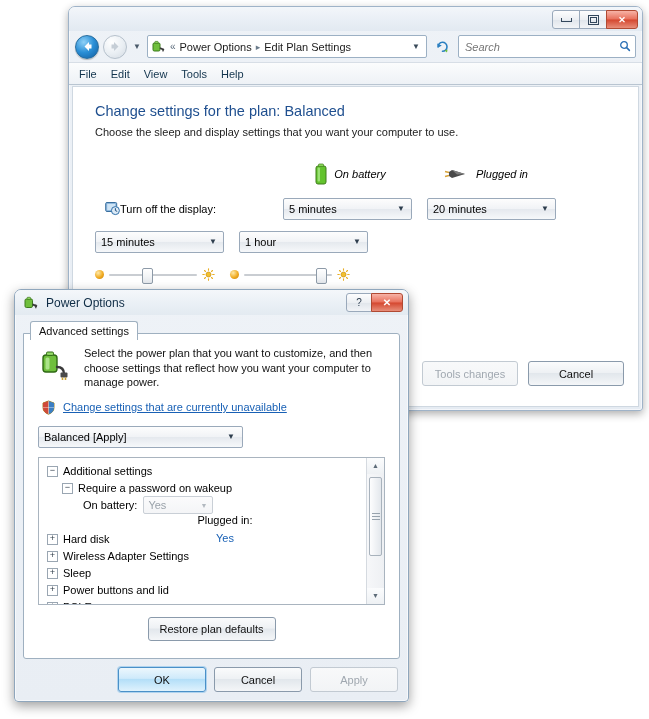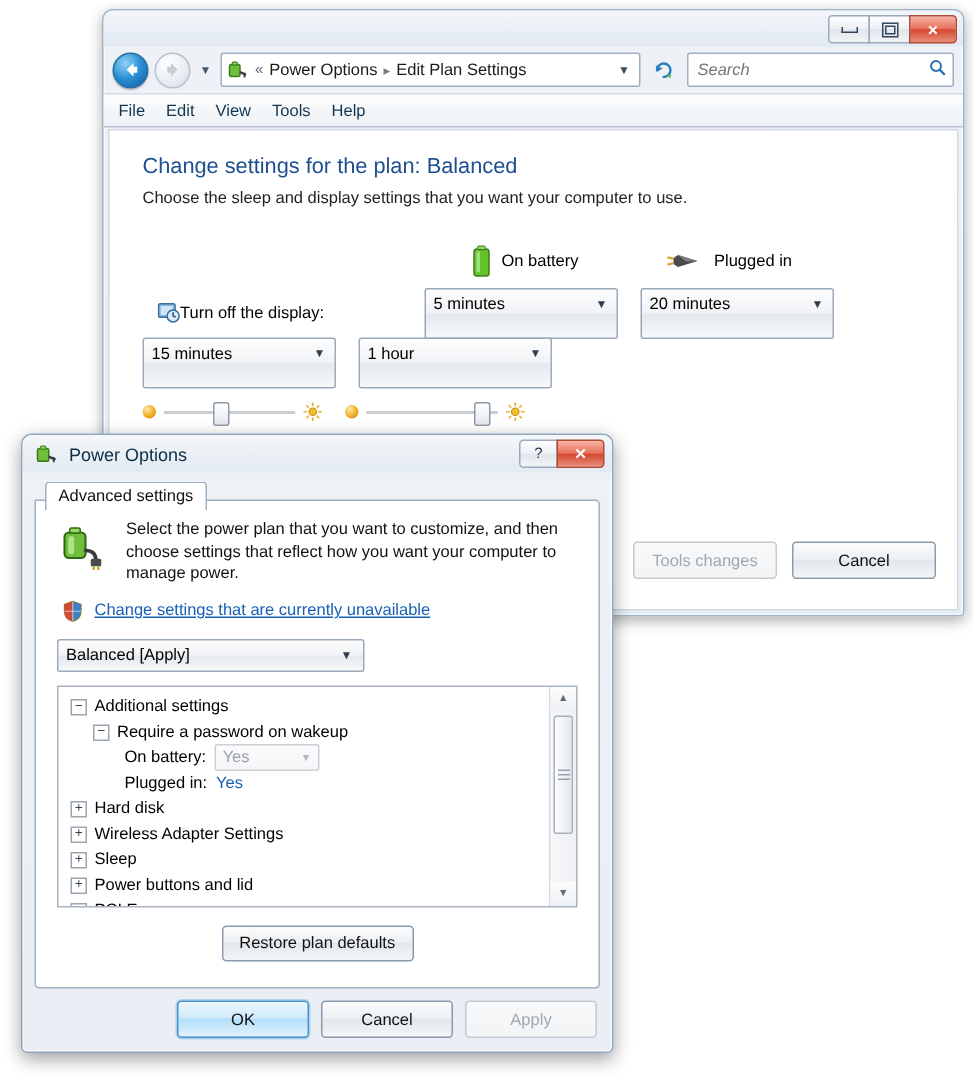--- a/index.html
+++ b/index.html
@@ -141,39 +141,39 @@
     color: #1f4f8f;
     font-size: 14.5px;
     margin: 0 0 7px 0;
     font-weight: normal;
   }
   .page-sub { font-size: 11px; color:#222; margin-bottom: 18px; }
 
   .settings-grid { width: 100%; }
   .col-head {
     display:flex; align-items:center; justify-content:center;
-    gap:7px; font-size:11px;
+    gap:7px; font-size:11px;font-style:italic;
   }
   .batt-icon { width:12px; height:22px; position:relative; }
   .plug-icon { width:26px; height:14px; position:relative; }
 
   .row { display:flex; align-items:center; height:33px; }
   .row-label {
     width: 178px;
     display:flex; align-items:center; gap:0;
     font-size:11px; padding-left: 10px;
   }
   .row-icon { width:15px; height:15px; flex:none; position:relative; }
   .combo {
     width: 120px; height: 20px;
     border:1px solid #9aa9ba;
     border-radius:2px;
     background: linear-gradient(180deg,#fdfdfd 0%,#f1f3f6 48%,#e5e9ee 52%,#f6f8fa 100%);
     display:flex; align-items:center;
-    padding: 0 2px 12px 5px;
+    padding: 0 2px 0 5px;
     font-size:11px;
     margin-right: 15px;
   }
   .combo span.val { flex:1; }
   .combo .caret { font-size:8px; color:#2d3d4d; padding-right:4px; }
 
   .slider-cell { width:120px; display:flex; align-items:center; gap:5px; margin-right:15px; }
   .dim-dot { width:9px; height:9px; border-radius:50%;
     background: radial-gradient(circle at 35% 32%, #ffe9a8 0%, #f0ab22 55%, #c47b08 100%); flex:none; }
   .slider-track { flex:1; height:13px; position:relative; }
@@ -627,21 +627,21 @@
             </div>
 
             <div class="tleaf" style="padding-left:38px;">
               <span>On battery:</span>
               <span class="mini-combo">
                 <span class="val">Yes</span>
                 <span class="caret">▼</span>
               </span>
             </div>
 
-            <div class="tleaf" style="padding-left:38px;">
+            <div class="tleaf" style="padding-left:38px;flex-direction:column;">
               <span>Plugged in:</span>
               <span class="tval-link">Yes</span>
             </div>
 
             <div class="tnode" style="padding-left:2px;">
               <span class="texp">+</span>
               <span>Hard disk</span>
             </div>
             <div class="tnode" style="padding-left:2px;">
               <span class="texp">+</span>

